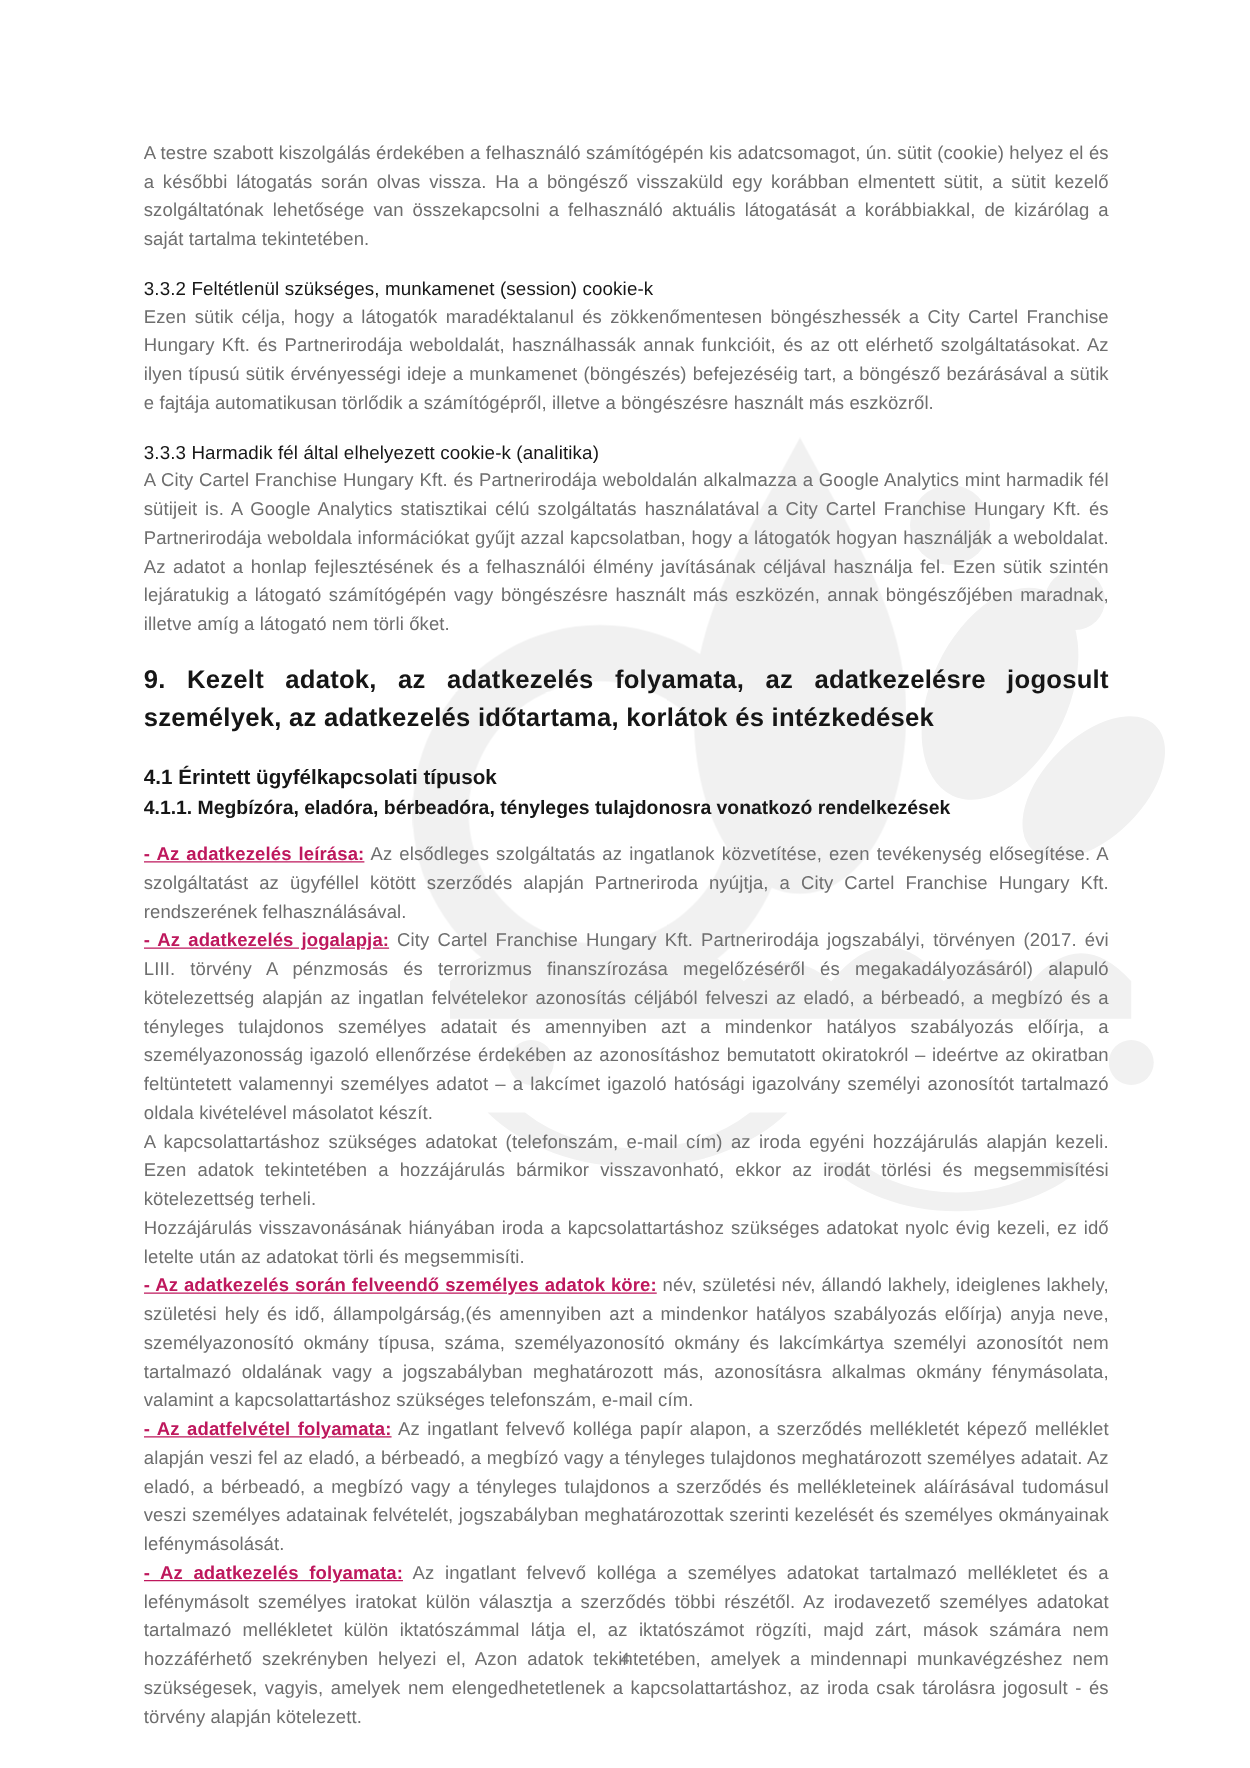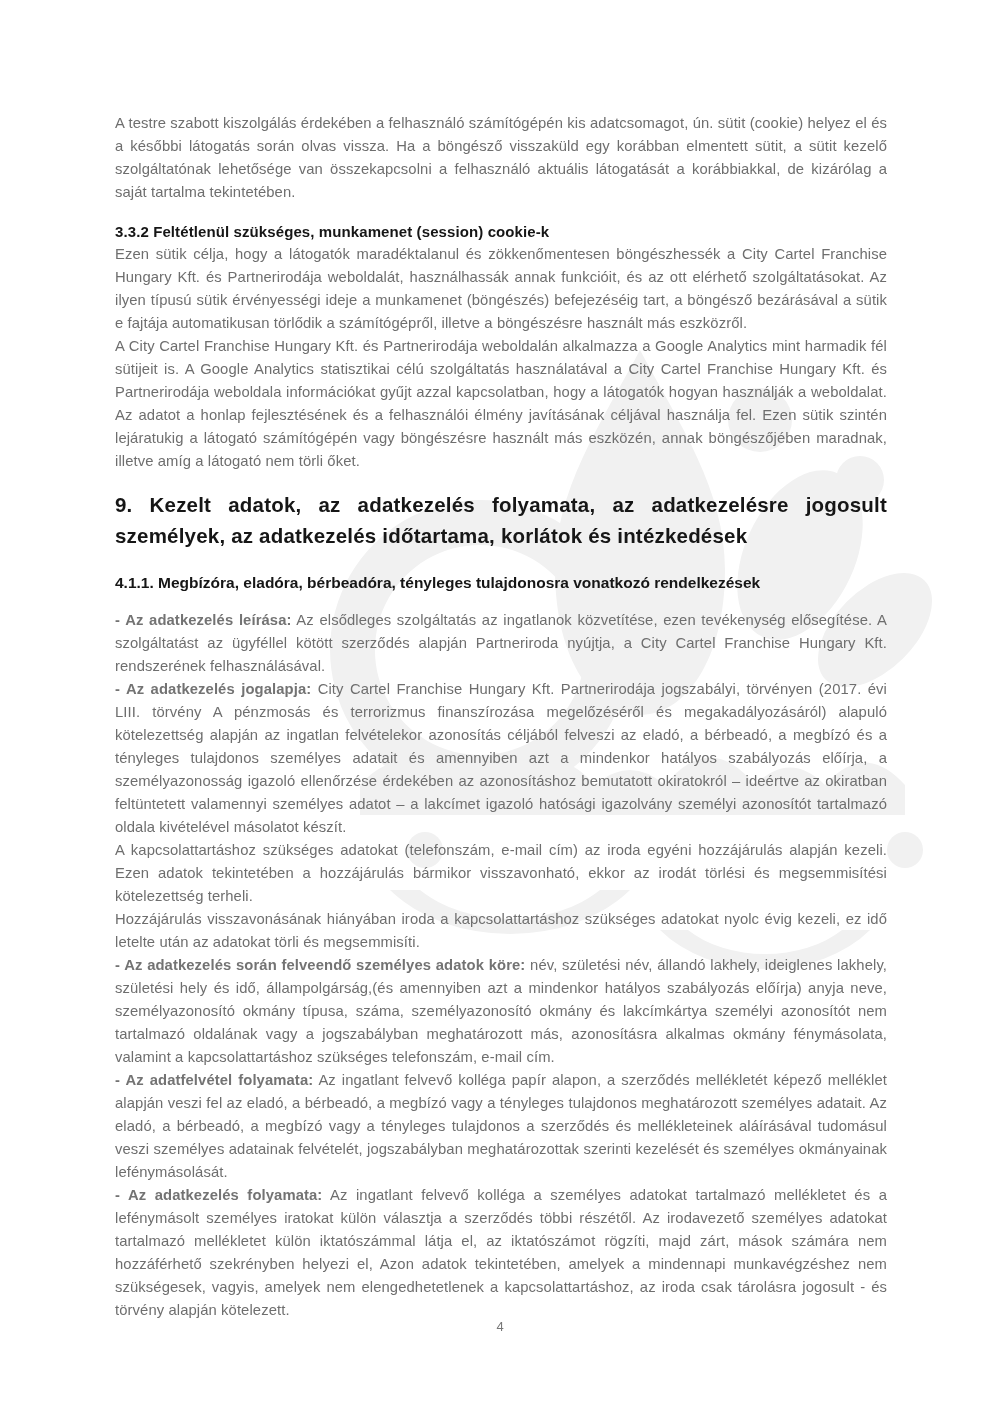--- a/index.html
+++ b/index.html
@@ -34,27 +34,28 @@
     margin: 0;
     font-size: 14.8px;
     line-height: 23px;
     text-align: justify;
     color: #6e6e6e;
     font-weight: 400;
     letter-spacing: 0.1px;
   }
   p.body .lead {
     font-weight: 700;
-    color: #737373;
+    color: #be185d;
+    text-decoration: underline;
   }
   h3.sub-heading {
     margin: 16px 0 0 0;
     font-size: 15px;
     line-height: 23px;
-    font-weight: 700;
+    font-weight: 400;
     color: #161616;
     letter-spacing: 0.1px;
   }
   h1.main-heading {
     margin: 16px 0 21px 0;
     font-size: 20.5px;
     line-height: 31px;
     font-weight: 700;
     color: #161616;
     text-align: justify;
@@ -111,24 +112,26 @@
     </g>
   </svg>
 
   <div class="content">
 
     <p class="body">A testre szabott kiszolgálás érdekében a felhasználó számítógépén kis adatcsomagot, ún. sütit (cookie) helyez el és a későbbi látogatás során olvas vissza. Ha a böngésző visszaküld egy korábban elmentett sütit, a sütit kezelő szolgáltatónak lehetősége van összekapcsolni a felhasználó aktuális látogatását a korábbiakkal, de kizárólag a saját tartalma tekintetében.</p>
 
     <h3 class="sub-heading">3.3.2 Feltétlenül szükséges, munkamenet (session) cookie-k</h3>
     <p class="body">Ezen sütik célja, hogy a látogatók maradéktalanul és zökkenőmentesen böngészhessék a City Cartel Franchise Hungary Kft. és Partnerirodája weboldalát, használhassák annak funkcióit, és az ott elérhető szolgáltatásokat. Az ilyen típusú sütik érvényességi ideje a munkamenet (böngészés) befejezéséig tart, a böngésző bezárásával a sütik e fajtája automatikusan törlődik a számítógépről, illetve a böngészésre használt más eszközről.</p>
 
+    <h3 class="sub-heading">3.3.3 Harmadik fél által elhelyezett cookie-k (analitika)</h3>
     <p class="body">A City Cartel Franchise Hungary Kft. és Partnerirodája weboldalán alkalmazza a Google Analytics mint harmadik fél sütijeit is. A Google Analytics statisztikai célú szolgáltatás használatával a City Cartel Franchise Hungary Kft. és Partnerirodája weboldala információkat gyűjt azzal kapcsolatban, hogy a látogatók hogyan használják a weboldalat. Az adatot a honlap fejlesztésének és a felhasználói élmény javításának céljával használja fel. Ezen sütik szintén lejáratukig a látogató számítógépén vagy böngészésre használt más eszközén, annak böngészőjében maradnak, illetve amíg a látogató nem törli őket.</p>
 
     <h1 class="main-heading">9. Kezelt adatok, az adatkezelés folyamata, az adatkezelésre jogosult személyek, az adatkezelés időtartama, korlátok és intézkedések</h1>
 
+    <h2 class="heading-41">4.1 Érintett ügyfélkapcsolati típusok</h2>
     <h3 class="heading-411">4.1.1.  Megbízóra, eladóra, bérbeadóra, tényleges tulajdonosra vonatkozó rendelkezések</h3>
 
     <p class="body"><span class="lead">- Az adatkezelés leírása:</span><span> Az elsődleges szolgáltatás az ingatlanok közvetítése, ezen tevékenység elősegítése. A szolgáltatást az ügyféllel kötött szerződés alapján Partneriroda nyújtja, a City Cartel Franchise Hungary Kft. rendszerének felhasználásával.</span></p>
 
     <p class="body"><span class="lead">- Az adatkezelés jogalapja:</span><span> City Cartel Franchise Hungary Kft. Partnerirodája jogszabályi, törvényen (2017. évi LIII. törvény A pénzmosás és terrorizmus finanszírozása megelőzéséről és megakadályozásáról) alapuló kötelezettség alapján az ingatlan felvételekor azonosítás céljából felveszi az eladó, a bérbeadó, a megbízó és a tényleges tulajdonos személyes adatait és amennyiben azt a mindenkor hatályos szabályozás előírja, a személyazonosság igazoló ellenőrzése érdekében az azonosításhoz bemutatott okiratokról – ideértve az okiratban feltüntetett valamennyi személyes adatot – a lakcímet igazoló hatósági igazolvány személyi azonosítót tartalmazó oldala kivételével másolatot készít.</span></p>
 
     <p class="body"><span class="lead"></span><span>A kapcsolattartáshoz szükséges adatokat (telefonszám, e-mail cím) az iroda egyéni hozzájárulás alapján kezeli. Ezen adatok tekintetében a hozzájárulás bármikor visszavonható, ekkor az irodát törlési és megsemmisítési kötelezettség terheli.</span></p>
 
 
     <p class="body"><span class="lead"></span><span>Hozzájárulás visszavonásának hiányában iroda a kapcsolattartáshoz szükséges adatokat nyolc évig kezeli, ez idő letelte után az adatokat törli és megsemmisíti.</span></p>

